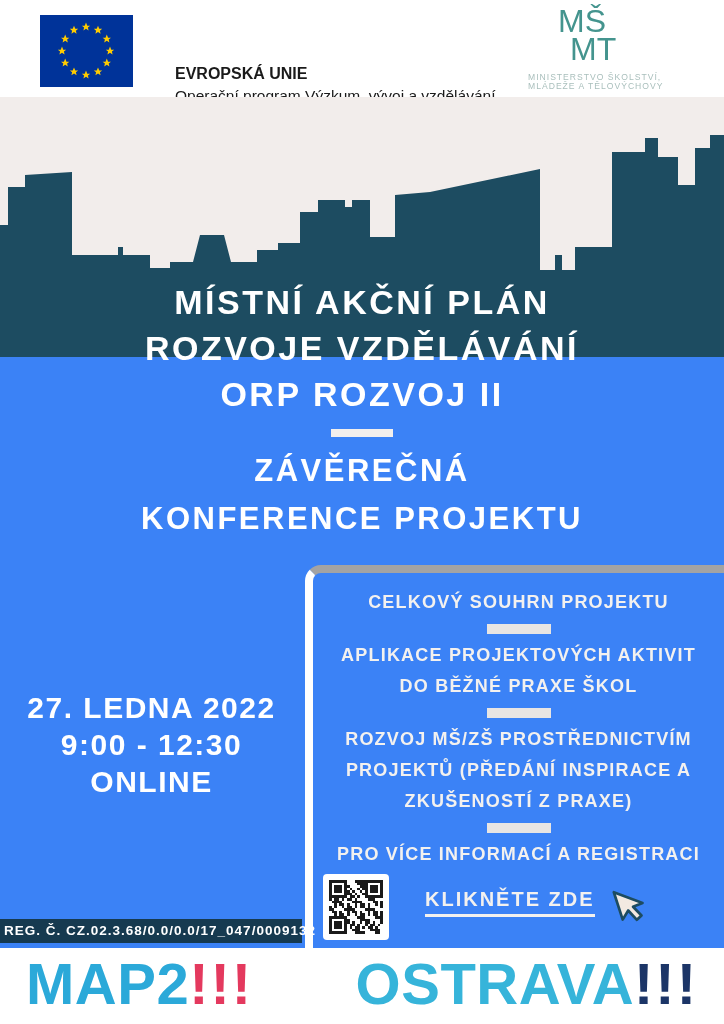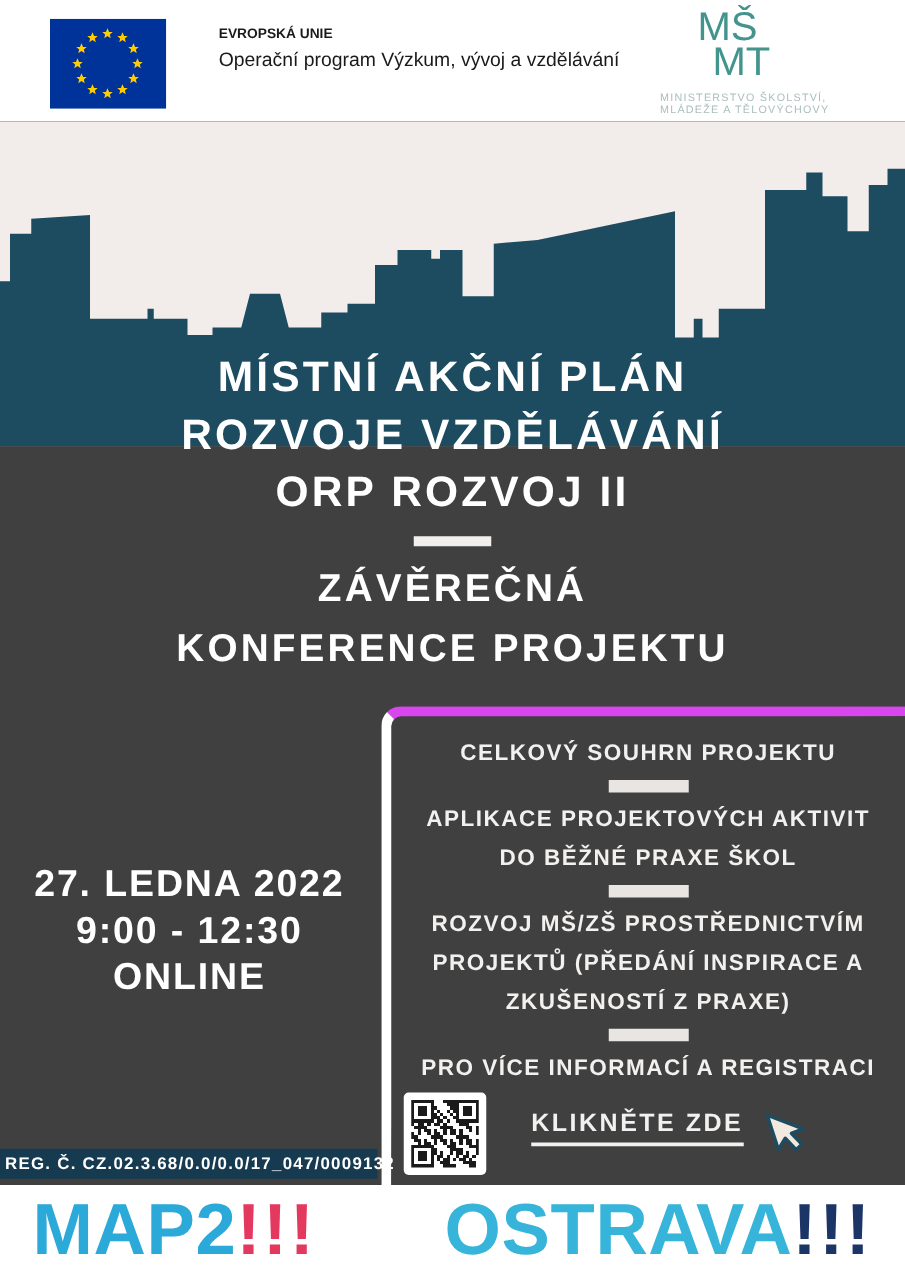--- a/index.html
+++ b/index.html
@@ -6,41 +6,41 @@
   html,body { width:724px; height:1024px; }
   body {
     font-family:"Liberation Sans","DejaVu Sans",sans-serif;
     background:#ffffff; position:relative; overflow:hidden;
   }
 
   
   .header { position:absolute; top:0; left:0; width:724px; height:97px; background:#ffffff; }
   .eu-flag { position:absolute; left:40px; top:15px; }
   .eu-text { position:absolute; left:175px; top:16px; color:#1a1a1a; }
-  .eu-text .l1 { font-weight:bold; font-size:11px; line-height:22px; }
+  .eu-text .l1 { font-weight:bold; font-size:16px; line-height:22px;margin-top:47px; }
   .eu-text .l2, .eu-text .l3 { font-size:15.5px; line-height:21px; }
   .msmt { position:absolute; left:528px; top:4px; width:170px; text-align:left; }
   .msmt-caption { color:#a9bfbc; font-size:8.6px; letter-spacing:1px; line-height:11px; margin-top:-2px; }
 
   
-  .poster { position:absolute; top:97px; left:0; width:724px; height:851px; background:#404040; }
+  .poster { position:absolute; top:97px; left:0; width:724px; height:851px; background:#3b82f6; }
   .sky { position:absolute; top:0; left:0; }
 
   .title-stack { position:absolute; top:182px; left:0; right:0; text-align:center; color:#ffffff; }
   .title-line { font-size:34px; font-weight:bold; letter-spacing:2.5px; line-height:46px; }
   .title-divider { width:62px; height:8px; background:#f2efed; margin:12px auto 10px auto; }
   .subtitle-line { font-size:31px; font-weight:bold; letter-spacing:2.5px; line-height:48px; }
 
   .date-block { position:absolute; top:592px; left:0; width:303px; text-align:center; color:#ffffff; }
   .date-line { font-size:30px; font-weight:bold; letter-spacing:1.5px; line-height:37px; }
 
   
   .info-box {
     position:absolute; top:468px; left:305px; right:0; bottom:0;
-    border-top:8px solid #d946ef; border-left:8px solid #ffffff;
+    border-top:8px solid #a3a3a3; border-left:8px solid #ffffff;
     border-top-left-radius:16px; padding-top:14px;
     color:#f3f1ef; text-align:center;
   }
   .agenda-item { font-size:18px; font-weight:bold; letter-spacing:1.2px; line-height:31px; padding:0 8px; }
   .box-divider { width:64px; height:10px; background:#e8e5e3; margin:6px auto; }
   .action-row { display:flex; align-items:flex-start; padding:4px 0 0 10px; }
   .qr-card { width:66px; height:66px; background:#ffffff; border-radius:4px;
              display:flex; align-items:center; justify-content:center; flex:none; }
   .click-link { margin-left:36px; margin-top:14px; font-size:20px; font-weight:bold;
                 letter-spacing:2px; color:#f3f1ef; border-bottom:3px solid #f3f1ef;

